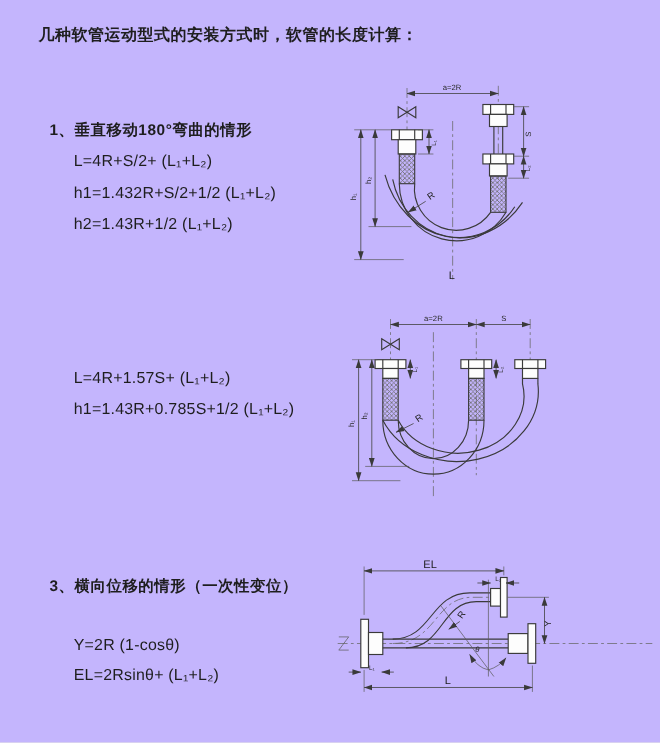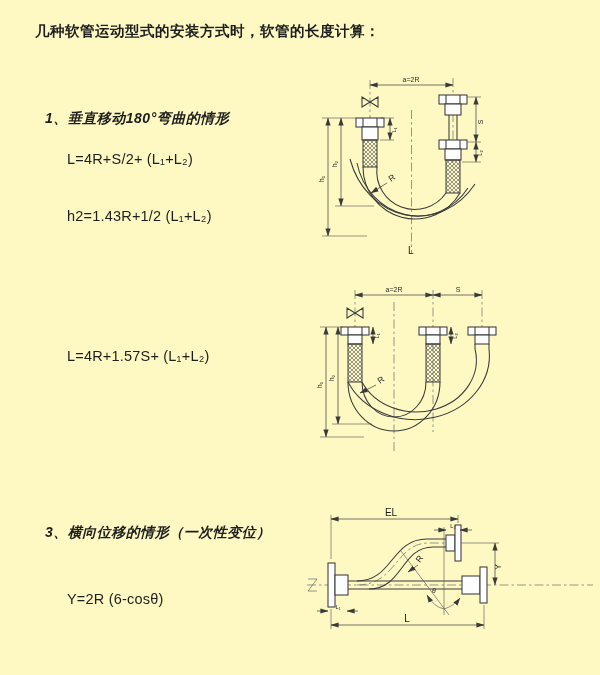--- a/index.html
+++ b/index.html
@@ -1,20 +1,20 @@
 <!DOCTYPE html>
 <html><head>
 <meta charset="utf-8">
 <style>
   html,body{margin:0;padding:0;background:#e8e8e8;}
-  .page{position:relative;width:600px;height:675px;background:#fef9c3;overflow:hidden;
+  .page{position:relative;width:600px;height:675px;background:#c4b5fd;overflow:hidden;
         font-family:"Liberation Sans","DejaVu Sans",sans-serif;color:#1e1e1e;}
   .title{position:absolute;left:35px;top:22px;font-size:14.5px;font-weight:700;letter-spacing:.5px;}
-  .sec-h{position:absolute;left:45px;font-size:14px;font-weight:700;letter-spacing:.5px;font-style:italic;}
-  .frm{position:absolute;left:67px;font-size:14.5px;font-weight:500;letter-spacing:.2px;margin-top:12px;}
+  .sec-h{position:absolute;left:45px;font-size:14px;font-weight:700;letter-spacing:.5px;}
+  .frm{position:absolute;left:67px;font-size:14.5px;font-weight:500;letter-spacing:.2px;}
   .dia{position:absolute;}
   
   .ln{stroke:#3a3a3a;stroke-width:1.05;fill:none;}
   .thin{stroke:#5a5a5a;stroke-width:.65;fill:none;}
   .cl{stroke:#6a6a6a;stroke-width:.7;fill:none;stroke-dasharray:9 3 2.5 3;}
   .dim{stroke:#454545;stroke-width:.75;fill:none;}
   .hat{fill:url(#xh);stroke:#3a3a3a;stroke-width:1;}
   .fit{fill:#fdfdfd;stroke:#3a3a3a;stroke-width:1.05;}
   .dt{font-size:7px;fill:#2a2a2a;font-family:"Liberation Sans",sans-serif;}
   .dt6{font-size:5.8px;fill:#2a2a2a;}
@@ -23,26 +23,29 @@
 </style>
 </head>
 <body>
 
 <div class="page">
 
   <div class="title">几种软管运动型式的安装方式时，软管的长度计算：</div>
 
   <div class="sec-h" style="top:110px">1、垂直移动180°弯曲的情形</div>
   <div class="frm" style="top:139px">L=4R+S/2+ (L₁+L₂)</div>
+  <div class="frm" style="top:168px">h1=1.432R+S/2+1/2 (L₁+L₂)</div>
   <div class="frm" style="top:196px">h2=1.43R+1/2 (L₁+L₂)</div>
 
   <div class="frm" style="top:336px">L=4R+1.57S+ (L₁+L₂)</div>
+  <div class="frm" style="top:364px">h1=1.43R+0.785S+1/2 (L₁+L₂)</div>
 
   <div class="sec-h" style="top:524px">3、横向位移的情形（一次性变位）</div>
-  <div class="frm" style="top:579px">Y=2R (6-cosθ)</div>
+  <div class="frm" style="top:579px">Y=2R (1-cosθ)</div>
+  <div class="frm" style="top:606px">EL=2Rsinθ+ (L₁+L₂)</div>
 
   <svg class="dia" style="left:312px;top:66px" width="278" height="196" viewBox="0 0 278 196">
     <defs>
       <marker id="arw" viewBox="0 0 8 6" markerWidth="8" markerHeight="6" refX="7.6" refY="3" orient="auto-start-reverse" markerUnits="userSpaceOnUse">
         <path d="M0,0.4 L8,3 L0,5.6 Z" fill="#3a3a3a"></path>
       </marker>
       <pattern id="xh" width="4" height="4" patternUnits="userSpaceOnUse">
         <path d="M0,0 L4,4 M4,0 L0,4" stroke="#6a6a6a" stroke-width="0.7"></path>
       </pattern>
     </defs>

